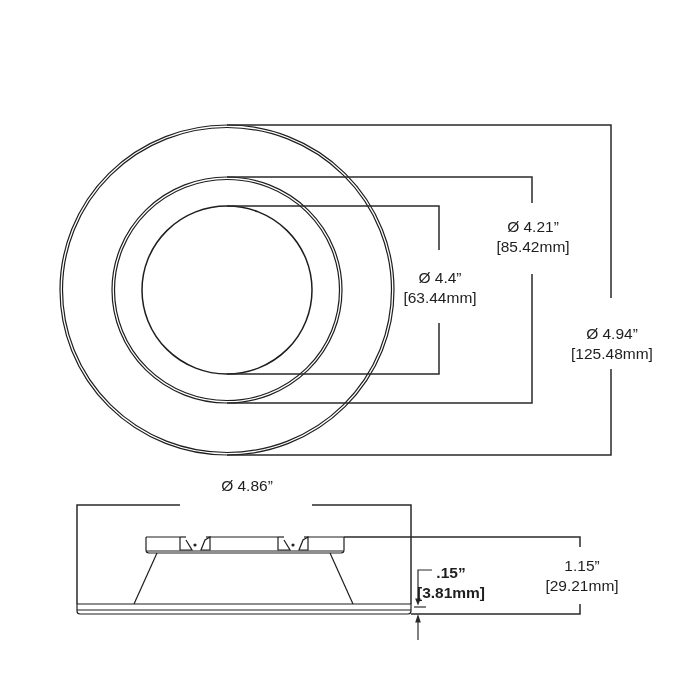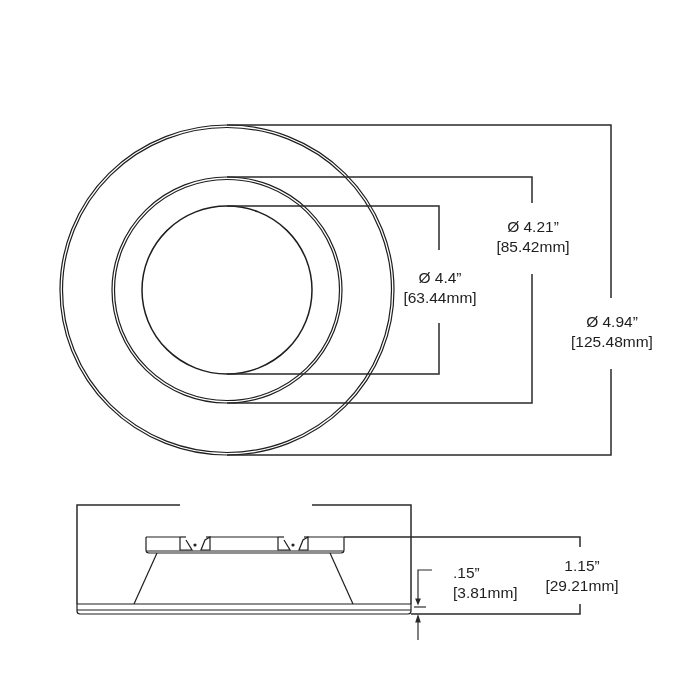--- a/index.html
+++ b/index.html
@@ -88,26 +88,27 @@
 </svg>
 
 <div class="lbl" style="left:395px; top:268px; width:90px;">
   <span>Ø 4.4”</span>
   <span>[63.44mm]</span>
 </div>
 <div class="lbl" style="left:487px; top:217px; width:92px;">
   <span>Ø 4.21”</span>
   <span>[85.42mm]</span>
 </div>
-<div class="lbl" style="left:560px; top:312px; width:104px;">
+<div class="lbl" style="left:560px; top:324px; width:104px;">
   <span>Ø 4.94”</span>
   <span>[125.48mm]</span>
 </div>
 <div class="lbl" style="left:195px; top:476px; width:104px;">
+  <span>Ø 4.86”</span>
 </div>
-<div class="lbl" style="left:453px; top:563px; width:80px; text-align:left; background:transparent;">
+<div class="lbl" style="left:411px; top:563px; width:80px; text-align:center; background:transparent;font-weight:bold;">
   <span>.15”</span>
   <span>[3.81mm]</span>
 </div>
 <div class="lbl" style="left:534px; top:556px; width:96px;">
   <span>1.15”</span>
   <span>[29.21mm]</span>
 </div>
 
 </body></html>

